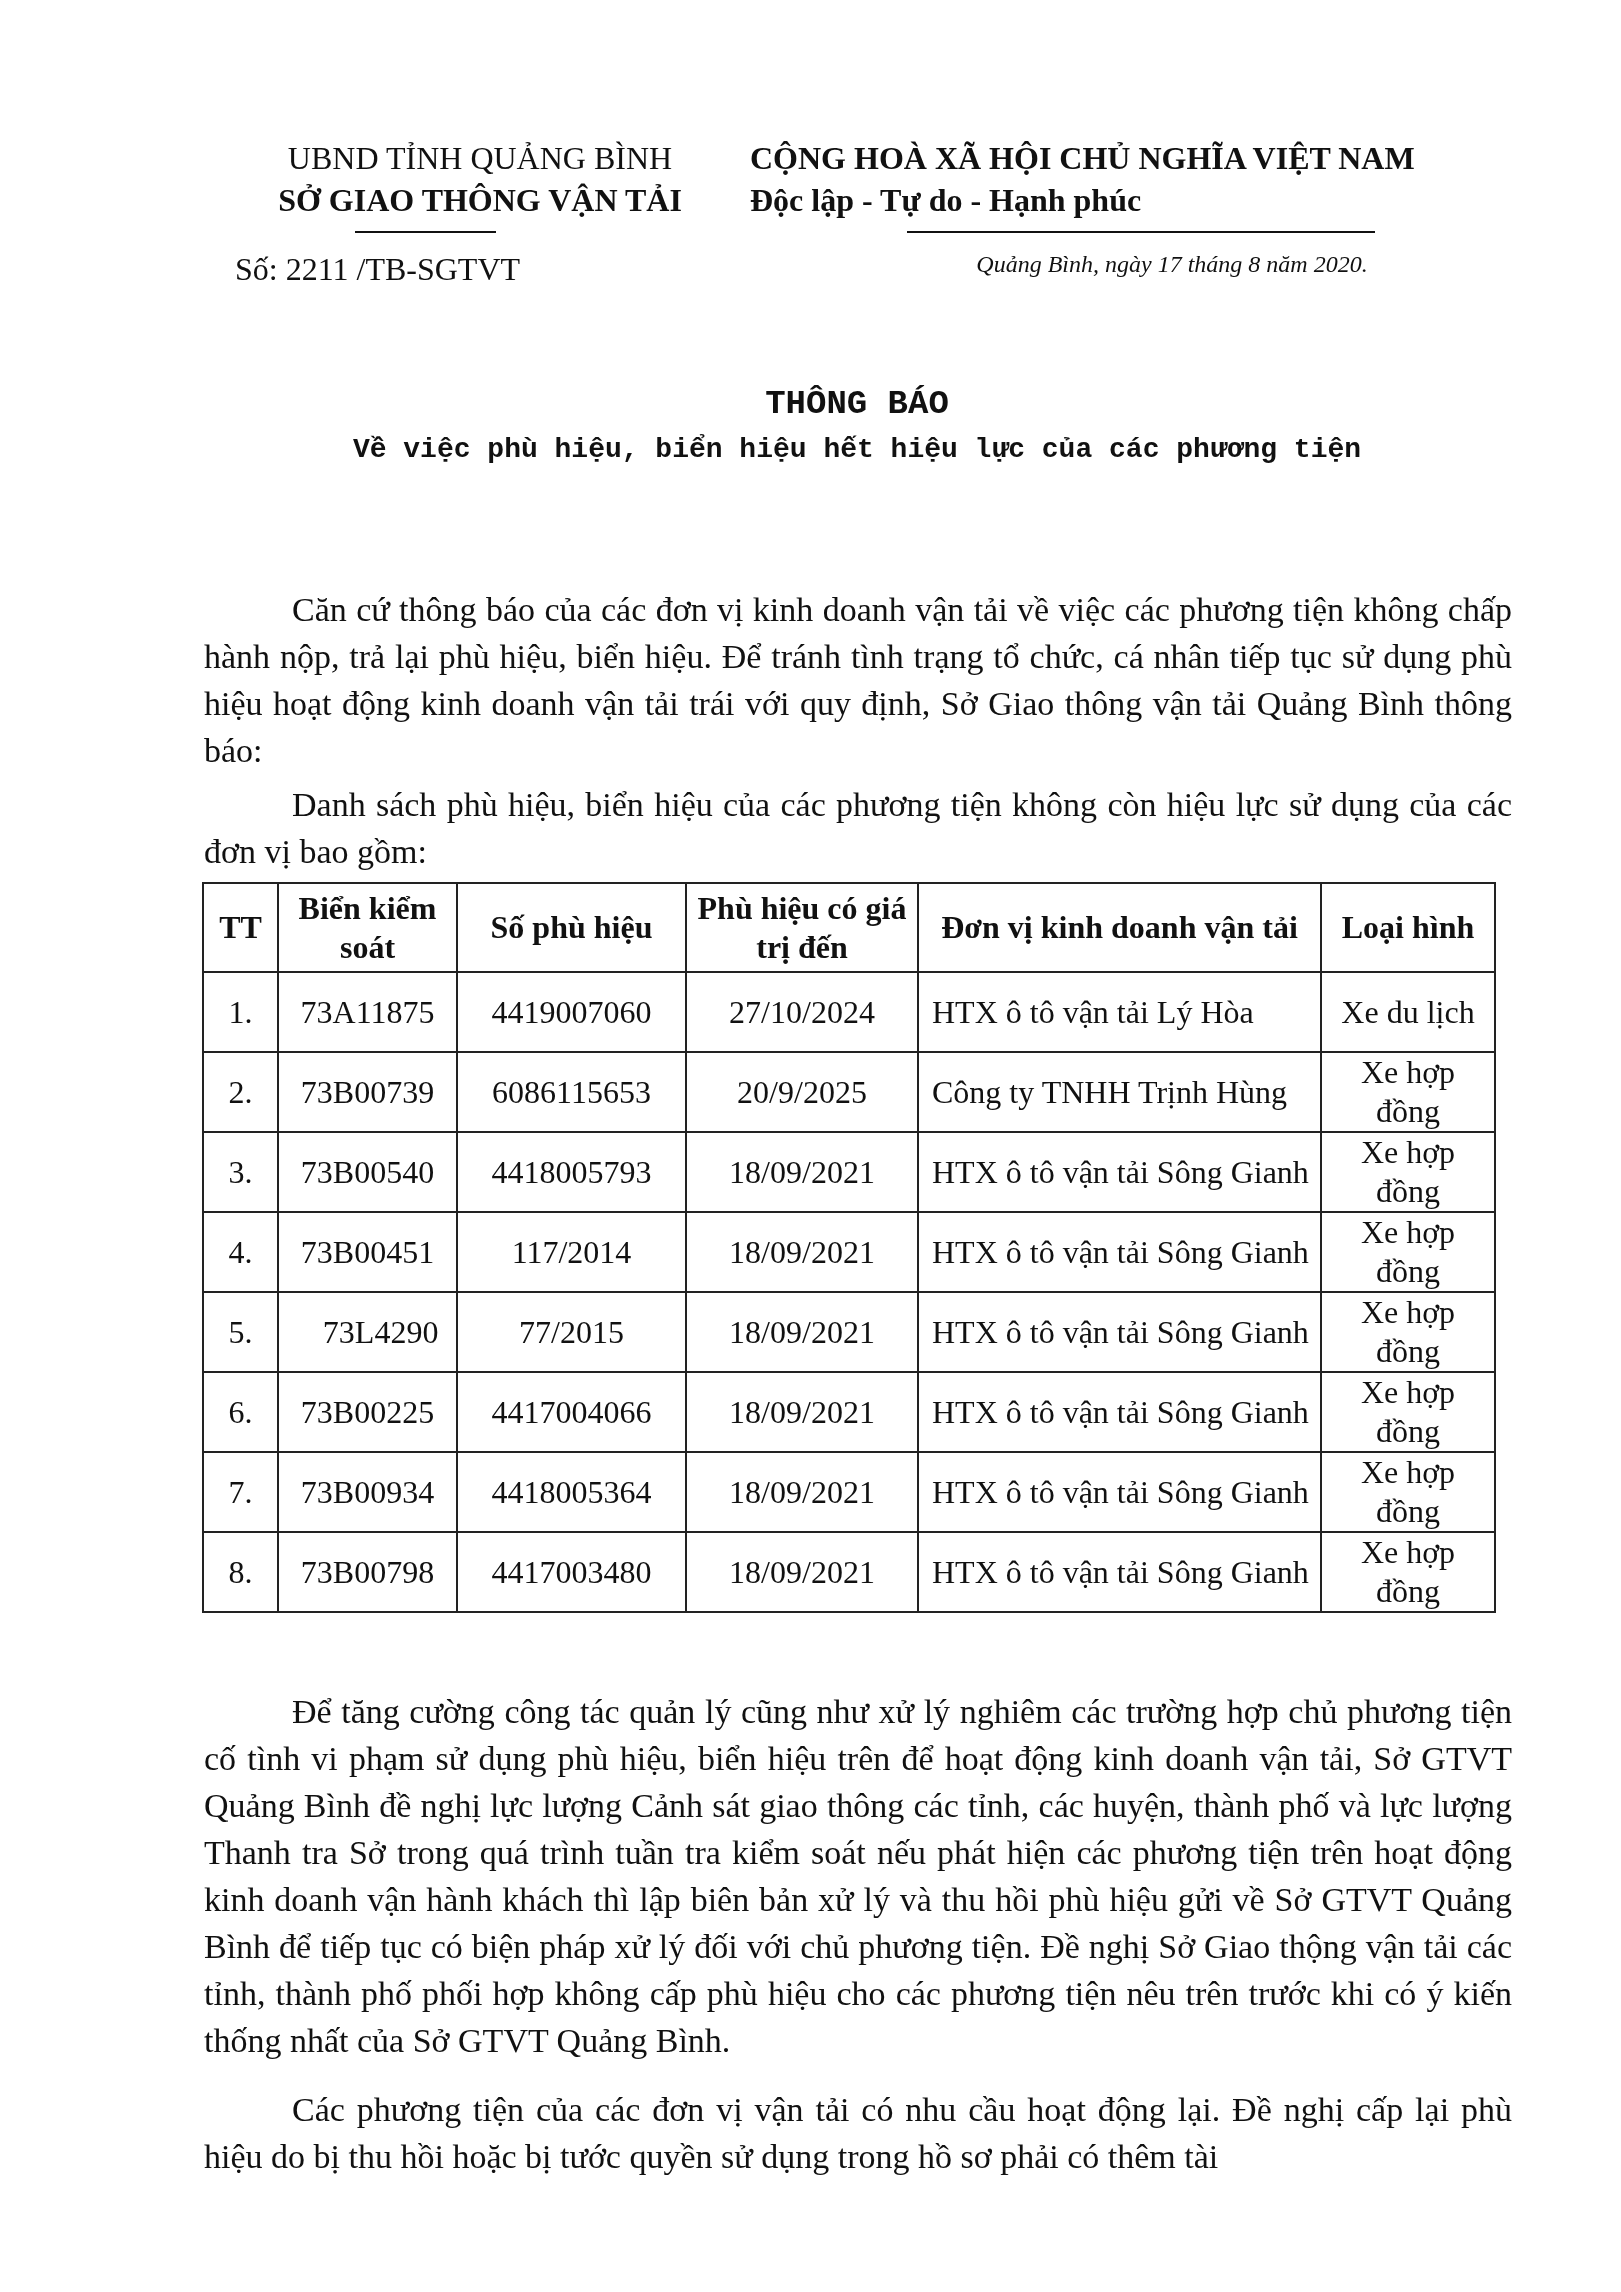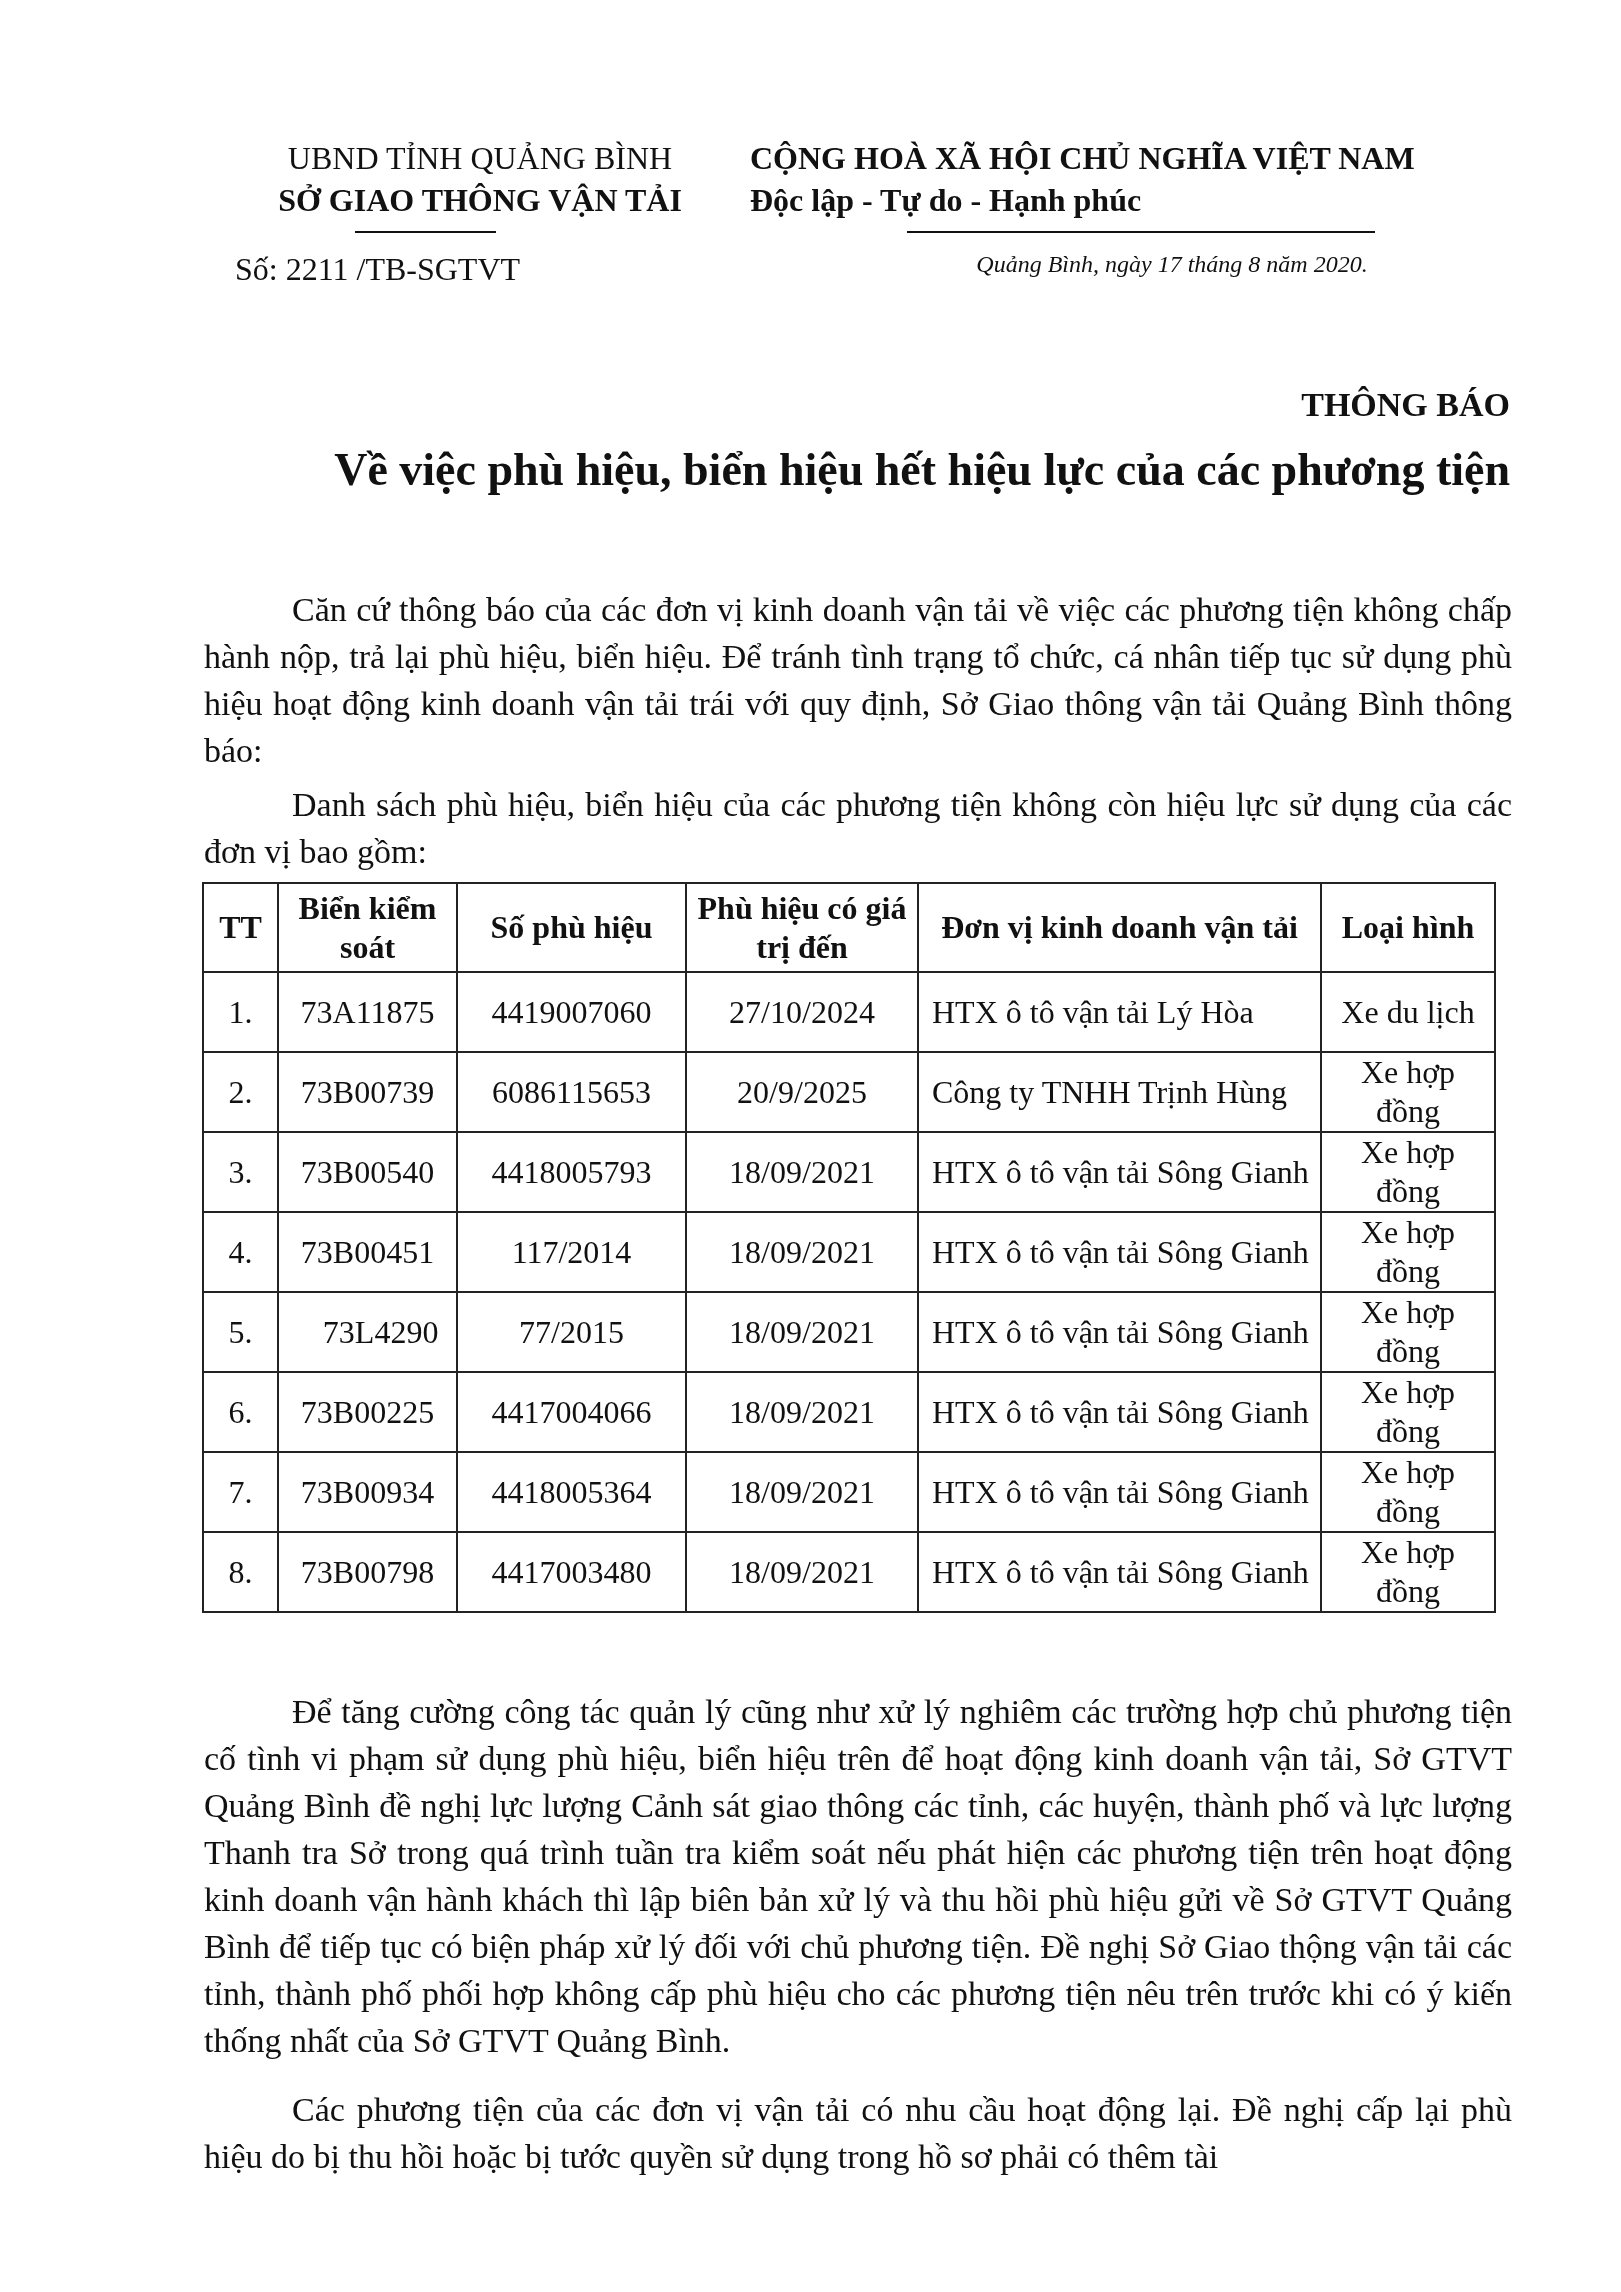--- a/index.html
+++ b/index.html
@@ -10,23 +10,23 @@
   .abs { position: absolute; }
   .hdr-left { left: 235px; width: 490px; top: 137px; text-align: center; }
   .hdr-right { left: 750px; width: 784px; top: 137px; text-align: left; }
   .hl { font-size: 32px; line-height: 42px; white-space: nowrap; }
   .b { font-weight: bold; }
   .rule-left { left: 355px; top: 231px; width: 141px; height: 0; border-top: 2px solid #111; }
   .rule-right { left: 907px; top: 231px; width: 468px; height: 0; border-top: 2px solid #111; }
   .so { top: 251px; left: 235px; width: 490px; font-size: 32px; white-space: nowrap; }
   .date { top: 251px; left: 814px; width: 716px; text-align: center; font-size: 24px; white-space: nowrap; font-style: italic; }
 
-  .title-block { left: 204px; width: 1306px; top: 382px; text-align: right; font-weight: bold; }
+  .title-block { left: 204px; width: 1306px; top: 382px; text-align: center; font-weight: bold; font-family: Liberation Mono, monospace; }
   .title-block .t1 { font-size: 34px; line-height: 45px; }
-  .title-block .t2 { font-size: 46px; line-height: 45px; margin-top: 20px; }
+  .title-block .t2 { font-size: 28px; line-height: 45px; }
 
   .para { left: 204px; width: 1308px; font-size: 34px; line-height: 47px; text-align: justify; }
   .para .ind { display: inline-block; width: 88px; }
   .p1 { top: 586px; font-family: Liberation Serif, serif; }
   .p2 { top: 781px; }
   .p3 { top: 1688px; }
   .p4 { top: 2086px; }
 
   table.grid {
     position: absolute; left: 202px; top: 882px; width: 1294px;

